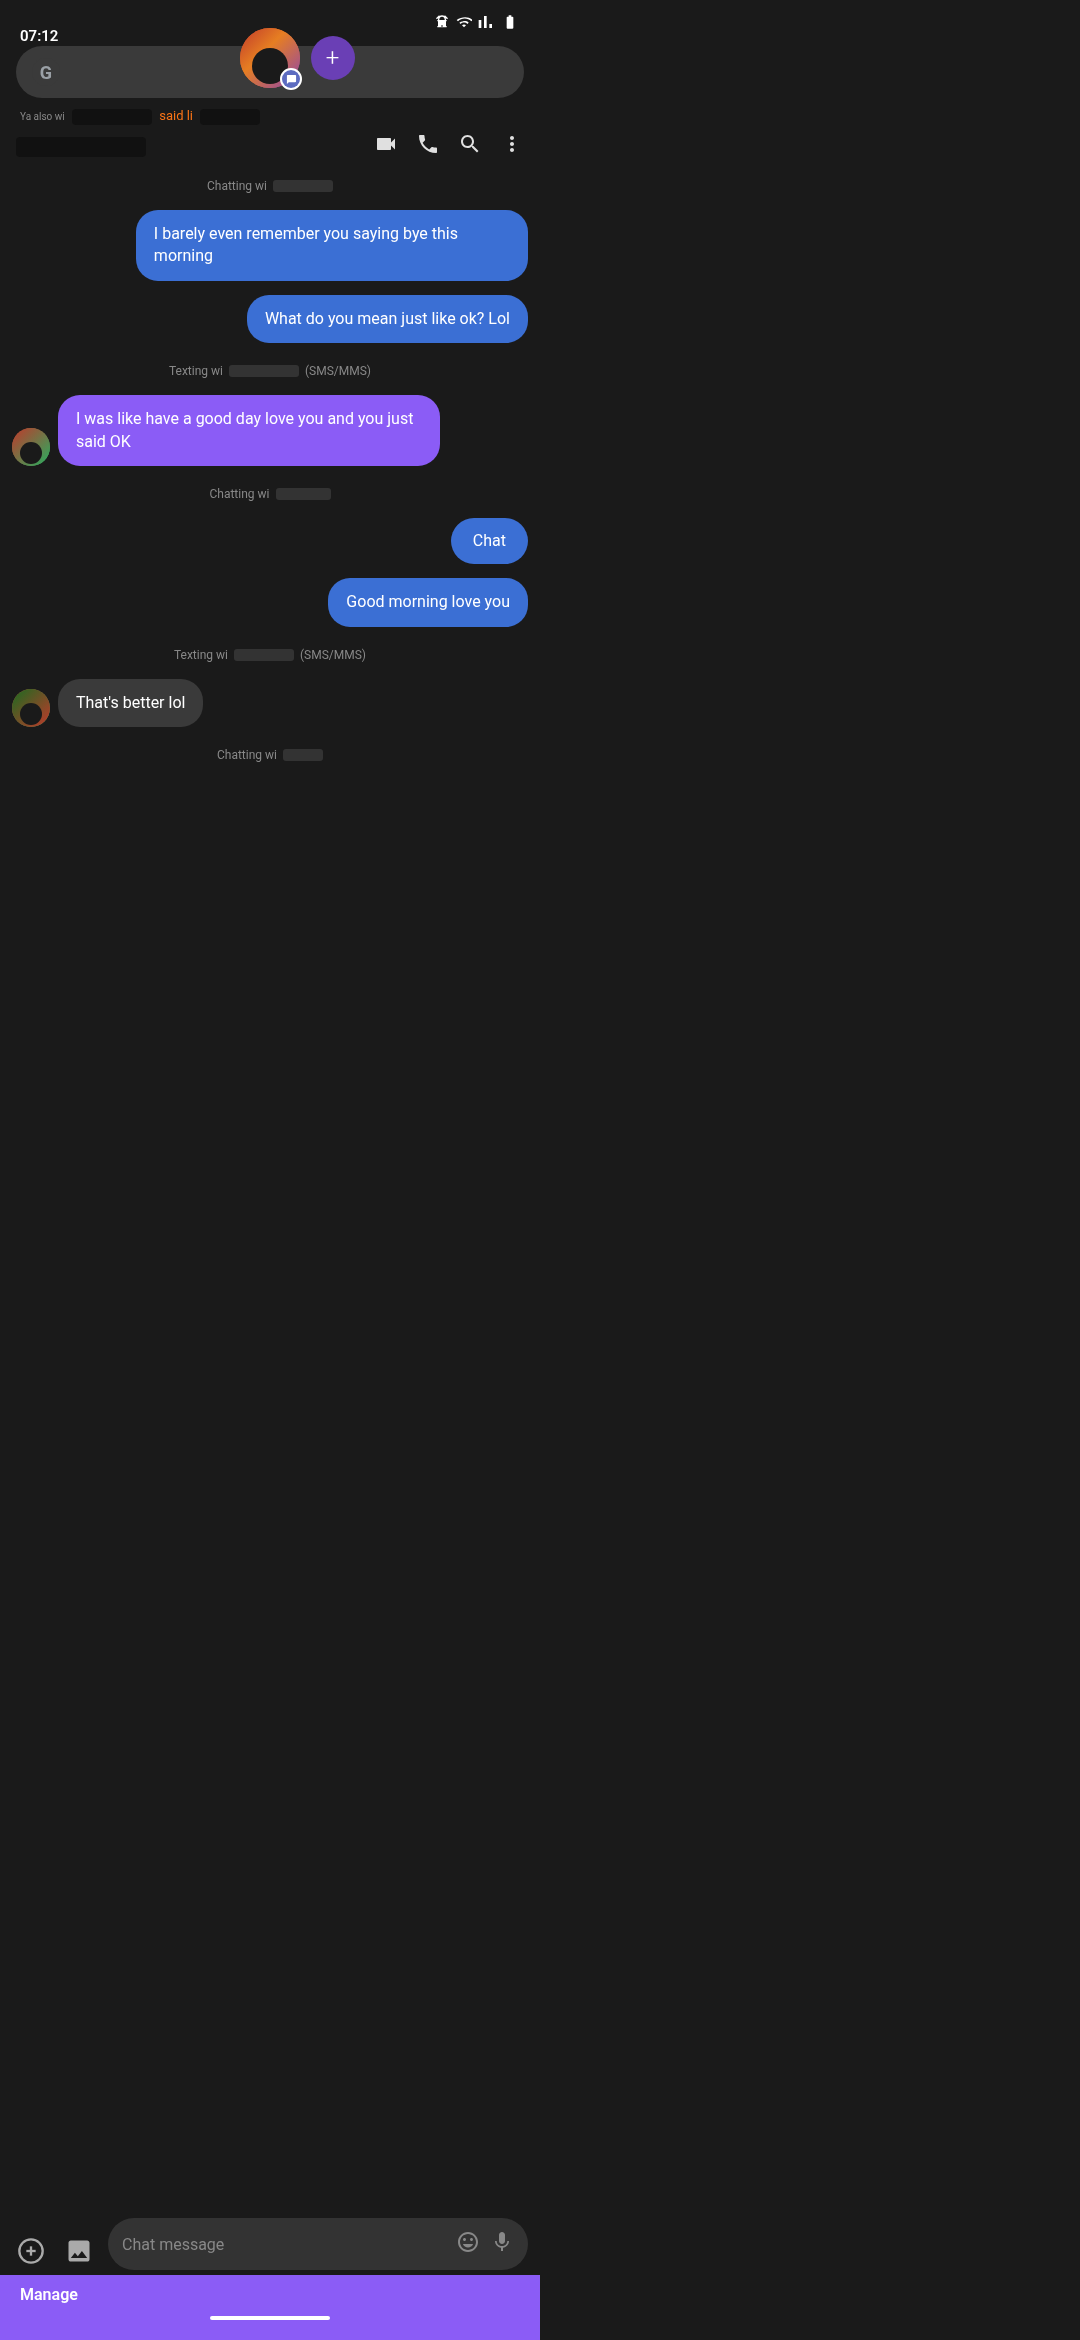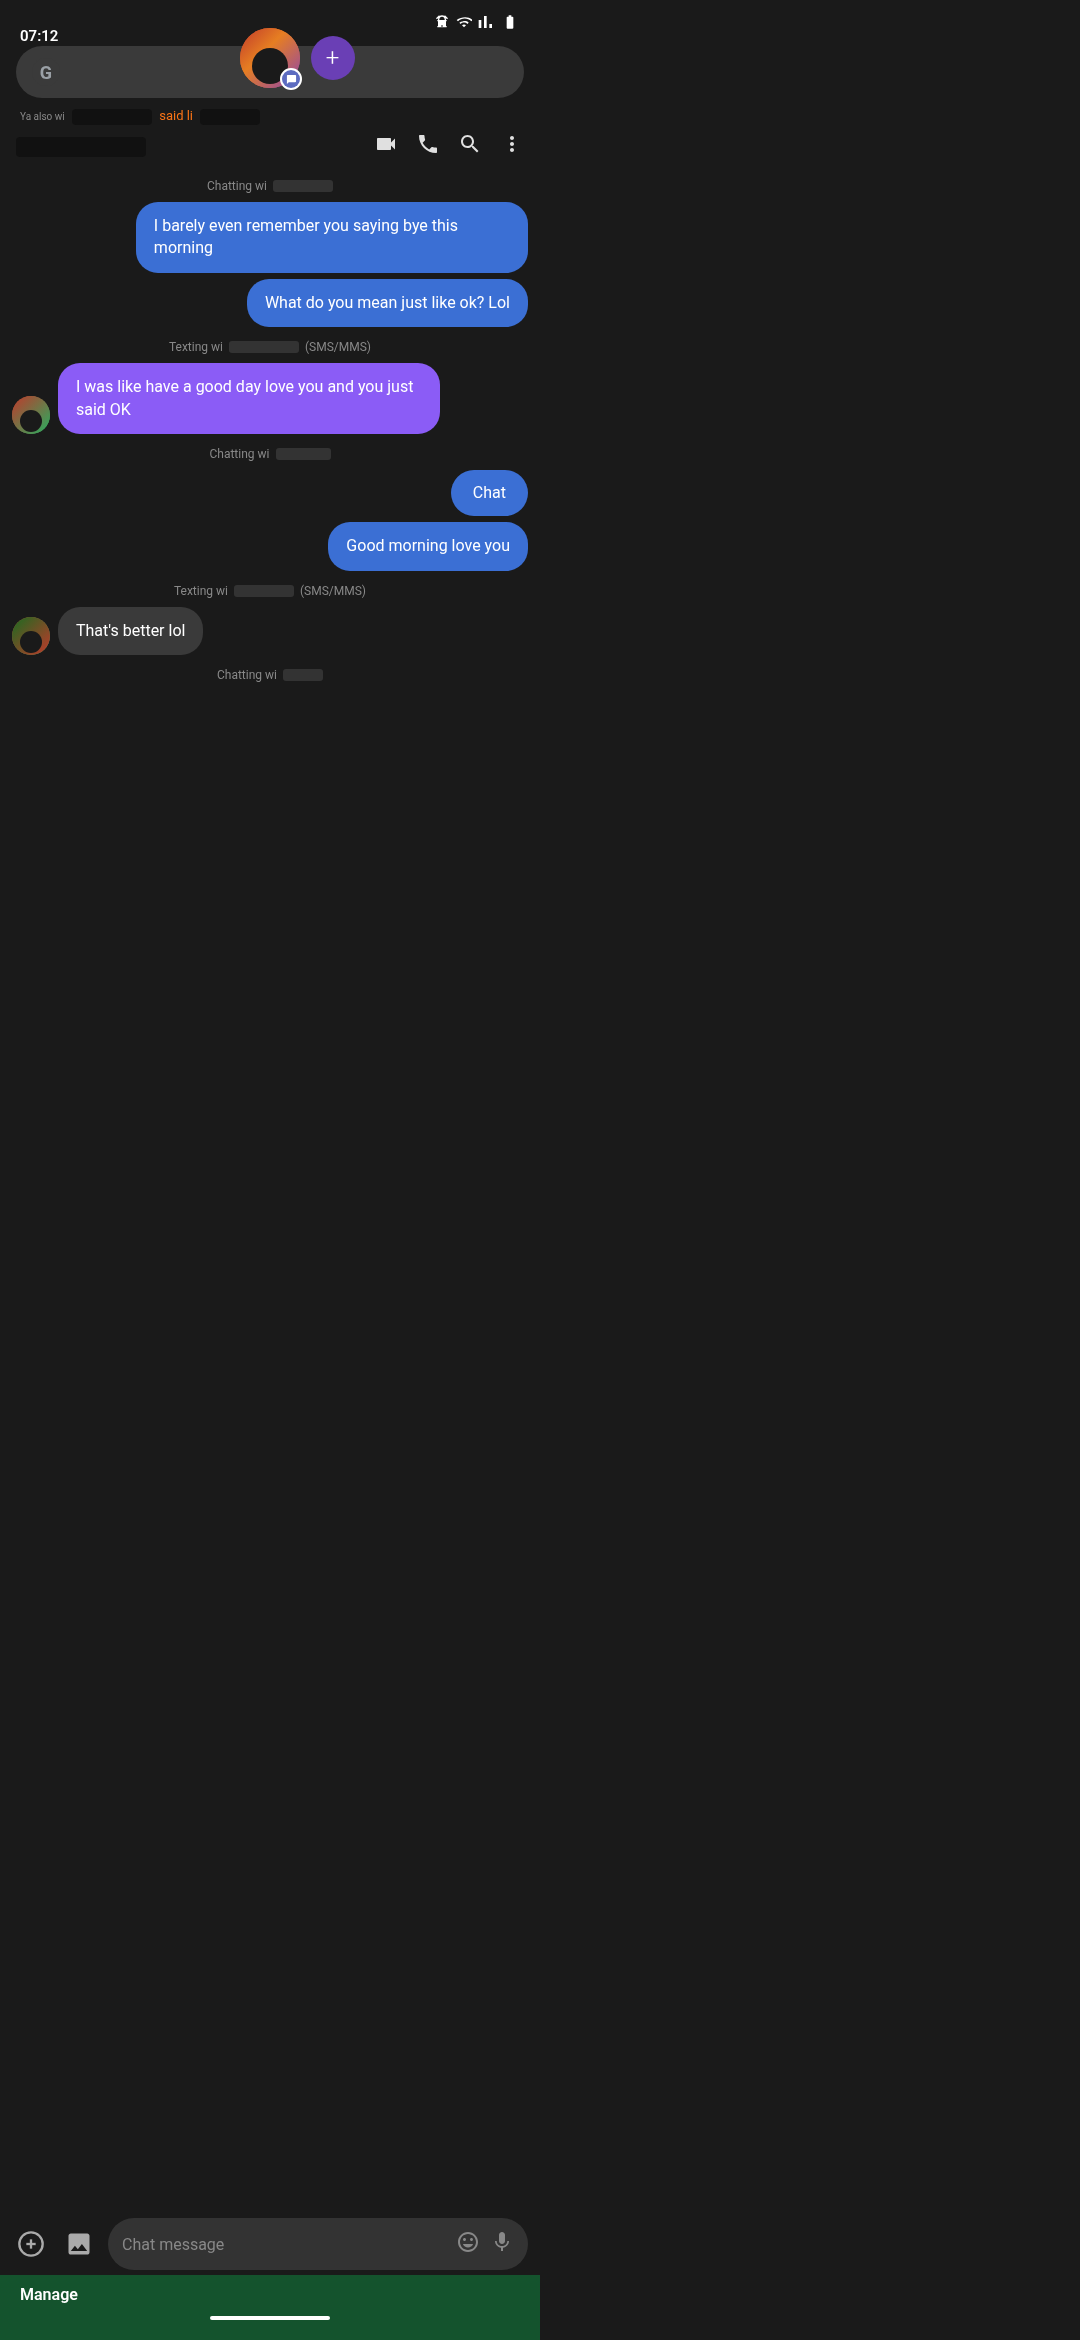--- a/index.html
+++ b/index.html
@@ -157,21 +157,21 @@
       font-size: 22px;
       cursor: pointer;
     }
 
     
     .messages-area {
       flex: 1;
       padding: 0 12px;
       display: flex;
       flex-direction: column;
-      gap: 0;
+      gap: 8px;
     }
 
     
     .channel-label {
       text-align: center;
       color: #888;
       font-size: 12px;
       padding: 10px 0 6px 0;
       display: flex;
       align-items: center;
@@ -243,21 +243,21 @@
 
     
     .bottom-bar {
       position: fixed;
       bottom: 60px;
       left: 0;
       width: 540px;
       background: #1a1a1a;
       padding: 10px 12px;
       display: flex;
-      align-items: center;
+      align-items: flex-end;
       gap: 10px;
     }
     .bottom-icon-btn {
       width: 38px;
       height: 38px;
       display: flex;
       align-items: center;
       justify-content: center;
       color: #aaa;
       font-size: 22px;
@@ -284,21 +284,21 @@
       font-size: 22px;
       cursor: pointer;
     }
 
     
     .manage-bar {
       position: fixed;
       bottom: 0;
       left: 0;
       width: 540px;
-      background: #14532d;
+      background: #8b5cf6;
       padding: 10px 20px 20px 20px;
       display: flex;
       flex-direction: column;
       align-items: flex-start;
     }
     .manage-label {
       font-size: 16px;
       font-weight: 600;
       color: #fff;
       margin-bottom: 8px;

